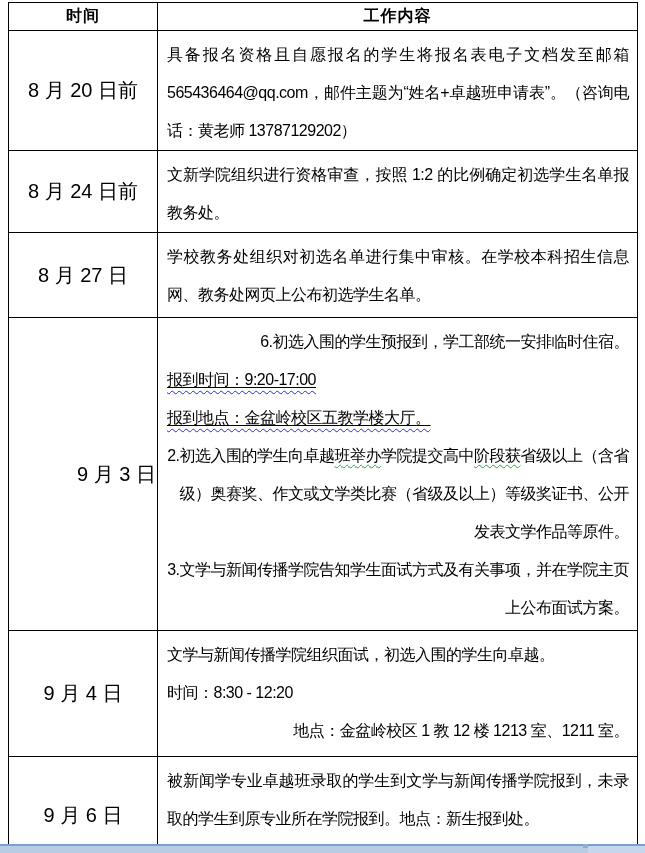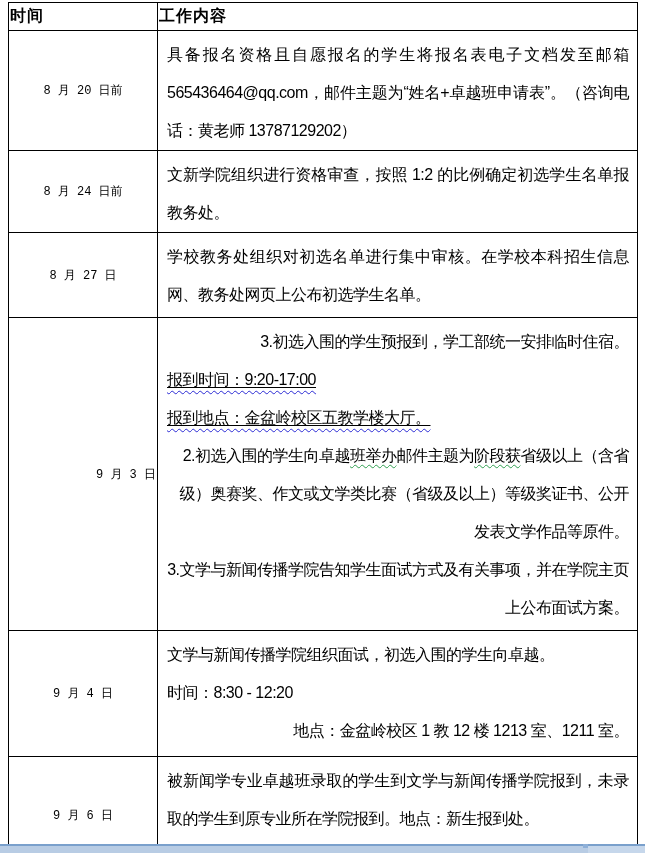--- a/index.html
+++ b/index.html
@@ -5,23 +5,23 @@
   html,body{margin:0;padding:0;}
   body{width:645px;height:853px;overflow:hidden;background:#ffffff;
        font-family:"Liberation Sans","DejaVu Sans",sans-serif;color:#000;}
   .stage{position:relative;width:645px;height:853px;background:#fff;}
   .table-clip{position:absolute;left:0;top:0;width:645px;height:844px;overflow:hidden;}
   table.sched{position:absolute;left:8px;top:2px;width:629px;table-layout:fixed;
               border-collapse:collapse;background:#fff;}
   table.sched col.c-time{width:149px;}
   table.sched col.c-content{width:480px;}
   table.sched th,table.sched td{border:1px solid #000;}
-  th.hdr{height:25px;font-size:16px;font-weight:bold;text-align:left;
+  th.hdr{height:25px;font-size:16px;font-weight:bold;text-align:center;
          vertical-align:middle;letter-spacing:1px;}
-  td.time{font-size:12px;text-align:center;vertical-align:middle;font-family:Liberation Mono, monospace;}
+  td.time{font-size:20px;text-align:center;vertical-align:middle;}
   td.content{font-size:16px;vertical-align:top;padding:5px 8px 0 9px;
              line-height:38px;text-align:justify;letter-spacing:-0.5px;margin-top:35px;}
   td.content p{margin:0;}
   p.indent{margin-left:27px;text-align:left;}
   tr.r1 td{height:107px;} tr.r2 td{height:75px;} tr.r3 td{height:79px;}
   tr.r4 td{height:307px;text-align:right;} tr.r5 td{height:120px;} tr.r6 td{height:37px;}
   tr.r7 td{height:112px;}
   .u{text-decoration:underline;text-decoration-thickness:1px;text-underline-offset:2px;}
   .wavy-blue{text-decoration:underline wavy #2b2bd5;text-decoration-thickness:1px;
              text-underline-offset:5px;}
@@ -63,24 +63,24 @@
         </tr>
         <tr class="r3">
           <td class="time">8 月 27 日</td>
           <td class="content">
             <p>学校教务处组织对初选名单进行集中审核。在学校本科招生信息网、教务处网页上公布初选学生名单。</p>
           </td>
         </tr>
         <tr class="r4">
           <td class="time">9 月 3 日</td>
           <td class="content">
-            <p>3.初选入围的学生预报到，学工部统一安排临时住宿。</p>
+            <p>6.初选入围的学生预报到，学工部统一安排临时住宿。</p>
             <p class="indent"><span class="u"><span class="wavy-blue">报到时间：9:20-17:00</span></span></p>
             <p class="indent"><span class="u"><span class="wavy-blue">报到地点：金盆岭校区五教学楼大厅。</span></span></p>
-            <p><span>2.初选入围的学生向卓越</span><span class="wavy-green">班举办</span><span>邮件主题为</span><span class="wavy-green">阶段获</span><span>省级以上（含省级）奥赛奖、作文或文学类比赛（省级及以上）等级奖证书、公开发表文学作品等原件。</span></p>
+            <p><span>2.初选入围的学生向卓越</span><span class="wavy-green">班举办</span><span>学院提交高中</span><span class="wavy-green">阶段获</span><span>省级以上（含省级）奥赛奖、作文或文学类比赛（省级及以上）等级奖证书、公开发表文学作品等原件。</span></p>
             <p>3.文学与新闻传播学院告知学生面试方式及有关事项，并在学院主页上公布面试方案。</p>
           </td>
         </tr>
         <tr class="r5">
           <td class="time">9 月 4 日</td>
           <td class="content">
             <p>文学与新闻传播学院组织面试，初选入围的学生向卓越。</p>
             <p style="text-align:left">时间：8:30 - 12:20</p>
             <p style="text-align:right">地点：金盆岭校区 1 教 12 楼 1213 室、1211 室。</p>
           </td>

